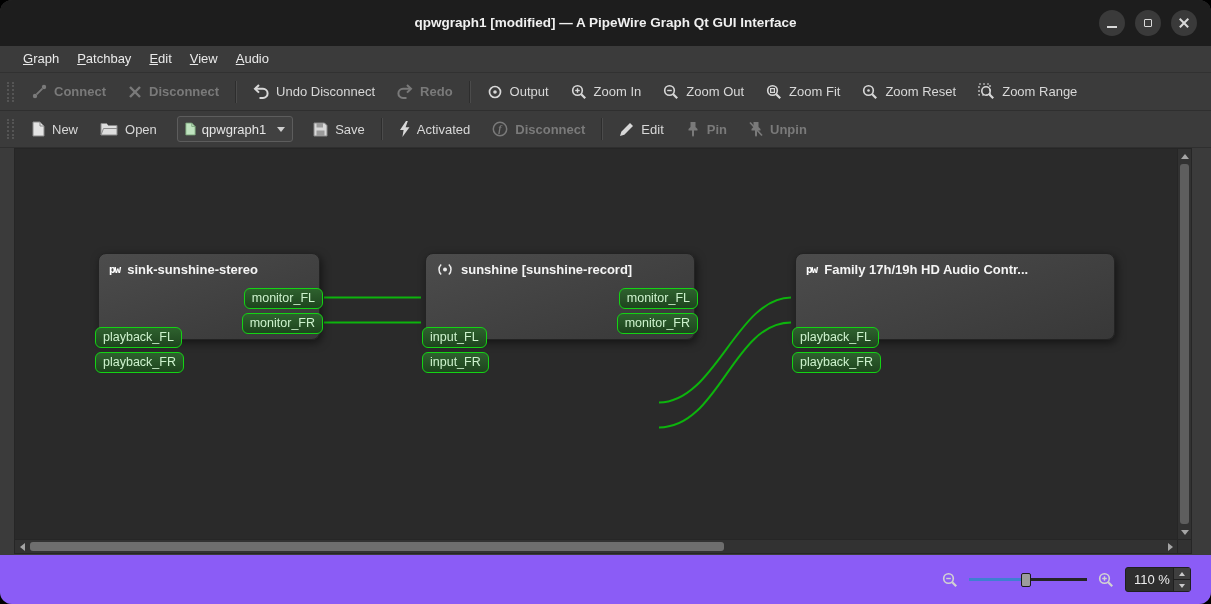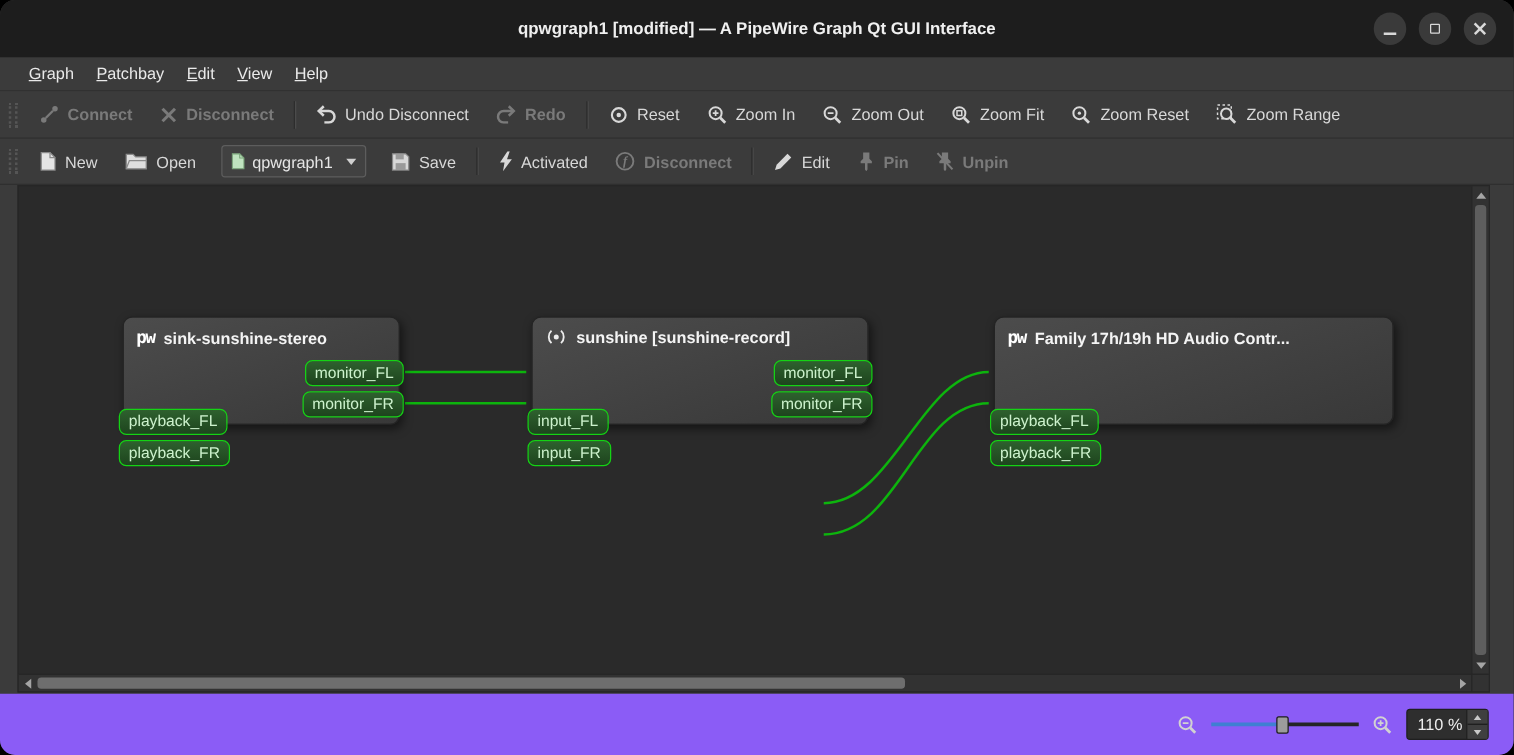--- a/index.html
+++ b/index.html
@@ -39,21 +39,21 @@
   .chev { width:0; height:0; border-left:4px solid transparent; border-right:4px solid transparent; border-top:5px solid #cfcfcf; margin-left:5px; }
 
   
   .main { position:absolute; top:148px; left:0; right:0; height:407px; background:#3b3b3b; }
   .frame { position:absolute; left:14px; top:0; width:1178px; height:406px; border:1px solid #262626; background:#292929; }
   .viewport { position:absolute; left:0; top:0; width:1162px; height:390px; overflow:hidden; background:#2a2a2a; }
   .edges { position:absolute; left:0; top:0; pointer-events:none; z-index:1; }
 
   .node { position:absolute; z-index:2; border-radius:8px; background:linear-gradient(160deg,#4c4c4c,#383838); border:1px solid #232323; box-shadow:2px 3px 8px rgba(0,0,0,.5); }
   .node-header { display:flex; align-items:center; gap:7px; padding:8px 10px 0; color:#f4f4f4; font-weight:bold; font-size:13px; white-space:nowrap; overflow:hidden; }
-  .pw-glyph { font-family:"DejaVu Sans Mono", monospace; font-weight:bold; font-size:14px; letter-spacing:-1px; color:#fff; }
+  .pw-glyph { font-family:"DejaVu Sans Mono", monospace; font-weight:bold; font-size:11px; letter-spacing:-1px; color:#fff; }
   .port { position:absolute; height:21px; line-height:19px; padding:0 7px; border:1px solid #14d314; border-radius:6px; background:linear-gradient(#2e612e,#1e441e); color:#cdf2cd; font-size:12.5px; white-space:nowrap; z-index:3; }
   .port.pl { left:-4px;margin-top:39px; }
   .port.pr { right:-4px; }
   .r1 { top:34px; } .r2 { top:59px; }
 
   
   .vscroll { position:absolute; right:0; top:0; width:14px; height:390px; background:#323232; border-left:1px solid #262626; }
   .hscroll { position:absolute; left:0; bottom:14px; width:1162px; height:14px; background:#323232; border-top:1px solid #262626; }
   .corner { position:absolute; right:0; bottom:14px; width:14px; height:14px; background:#323232; border-top:1px solid #262626; border-left:1px solid #262626; }
   .sarrow { position:absolute; width:14px; height:14px; display:flex; align-items:center; justify-content:center; }
@@ -94,21 +94,21 @@
         </div>
       <div class="win-btn"><span class="g-close"></span></div>
     </div>
   </div>
 
   <div class="menubar">
     <span class="menu-item">Graph</span>
     <span class="menu-item">Patchbay</span>
     <span class="menu-item">Edit</span>
     <span class="menu-item">View</span>
-    <span class="menu-item">Help</span>
+    <span class="menu-item">Audio</span>
   </div>
 
   <div class="toolbar t-graph">
     <div class="tb-handle"></div>
     <div class="tb-btn disabled">
       <svg width="15" height="15" viewBox="0 0 15 15">
           <circle cx="3" cy="12" r="2.2" fill="currentColor"></circle>
           <circle cx="12" cy="3" r="2.2" fill="currentColor"></circle>
           <line x1="4.6" y1="10.4" x2="10.4" y2="4.6" stroke="currentColor" stroke-width="1.8"></line>
         </svg>
@@ -135,21 +135,21 @@
           <path d="M13.6 4.8 H6 a4.6 4.6 0 0 0 0 9.2 H9.5" fill="none" stroke="currentColor" stroke-width="2"></path>
         </svg>
       <span>Redo</span>
     </div>
     <div class="tb-sep"></div>
     <div class="tb-btn">
       <svg width="16" height="16" viewBox="0 0 16 16">
           <circle cx="8" cy="8" r="5.5" fill="none" stroke="currentColor" stroke-width="1.7"></circle>
           <circle cx="8" cy="8" r="1.8" fill="currentColor"></circle>
         </svg>
-      <span>Reset</span>
+      <span>Output</span>
     </div>
     <div class="tb-btn">
       <svg width="16" height="16" viewBox="0 0 16 16">
           <circle cx="6.5" cy="6.5" r="4.8" fill="none" stroke="currentColor" stroke-width="1.6"></circle>
           <line x1="10.2" y1="10.2" x2="14.2" y2="14.2" stroke="currentColor" stroke-width="2.2"></line>
           <line x1="4.2" y1="6.5" x2="8.8" y2="6.5" stroke="currentColor" stroke-width="1.4"></line>
           <line x1="6.5" y1="4.2" x2="6.5" y2="8.8" stroke="currentColor" stroke-width="1.4"></line>
         </svg>
       <span>Zoom In</span>
     </div>

